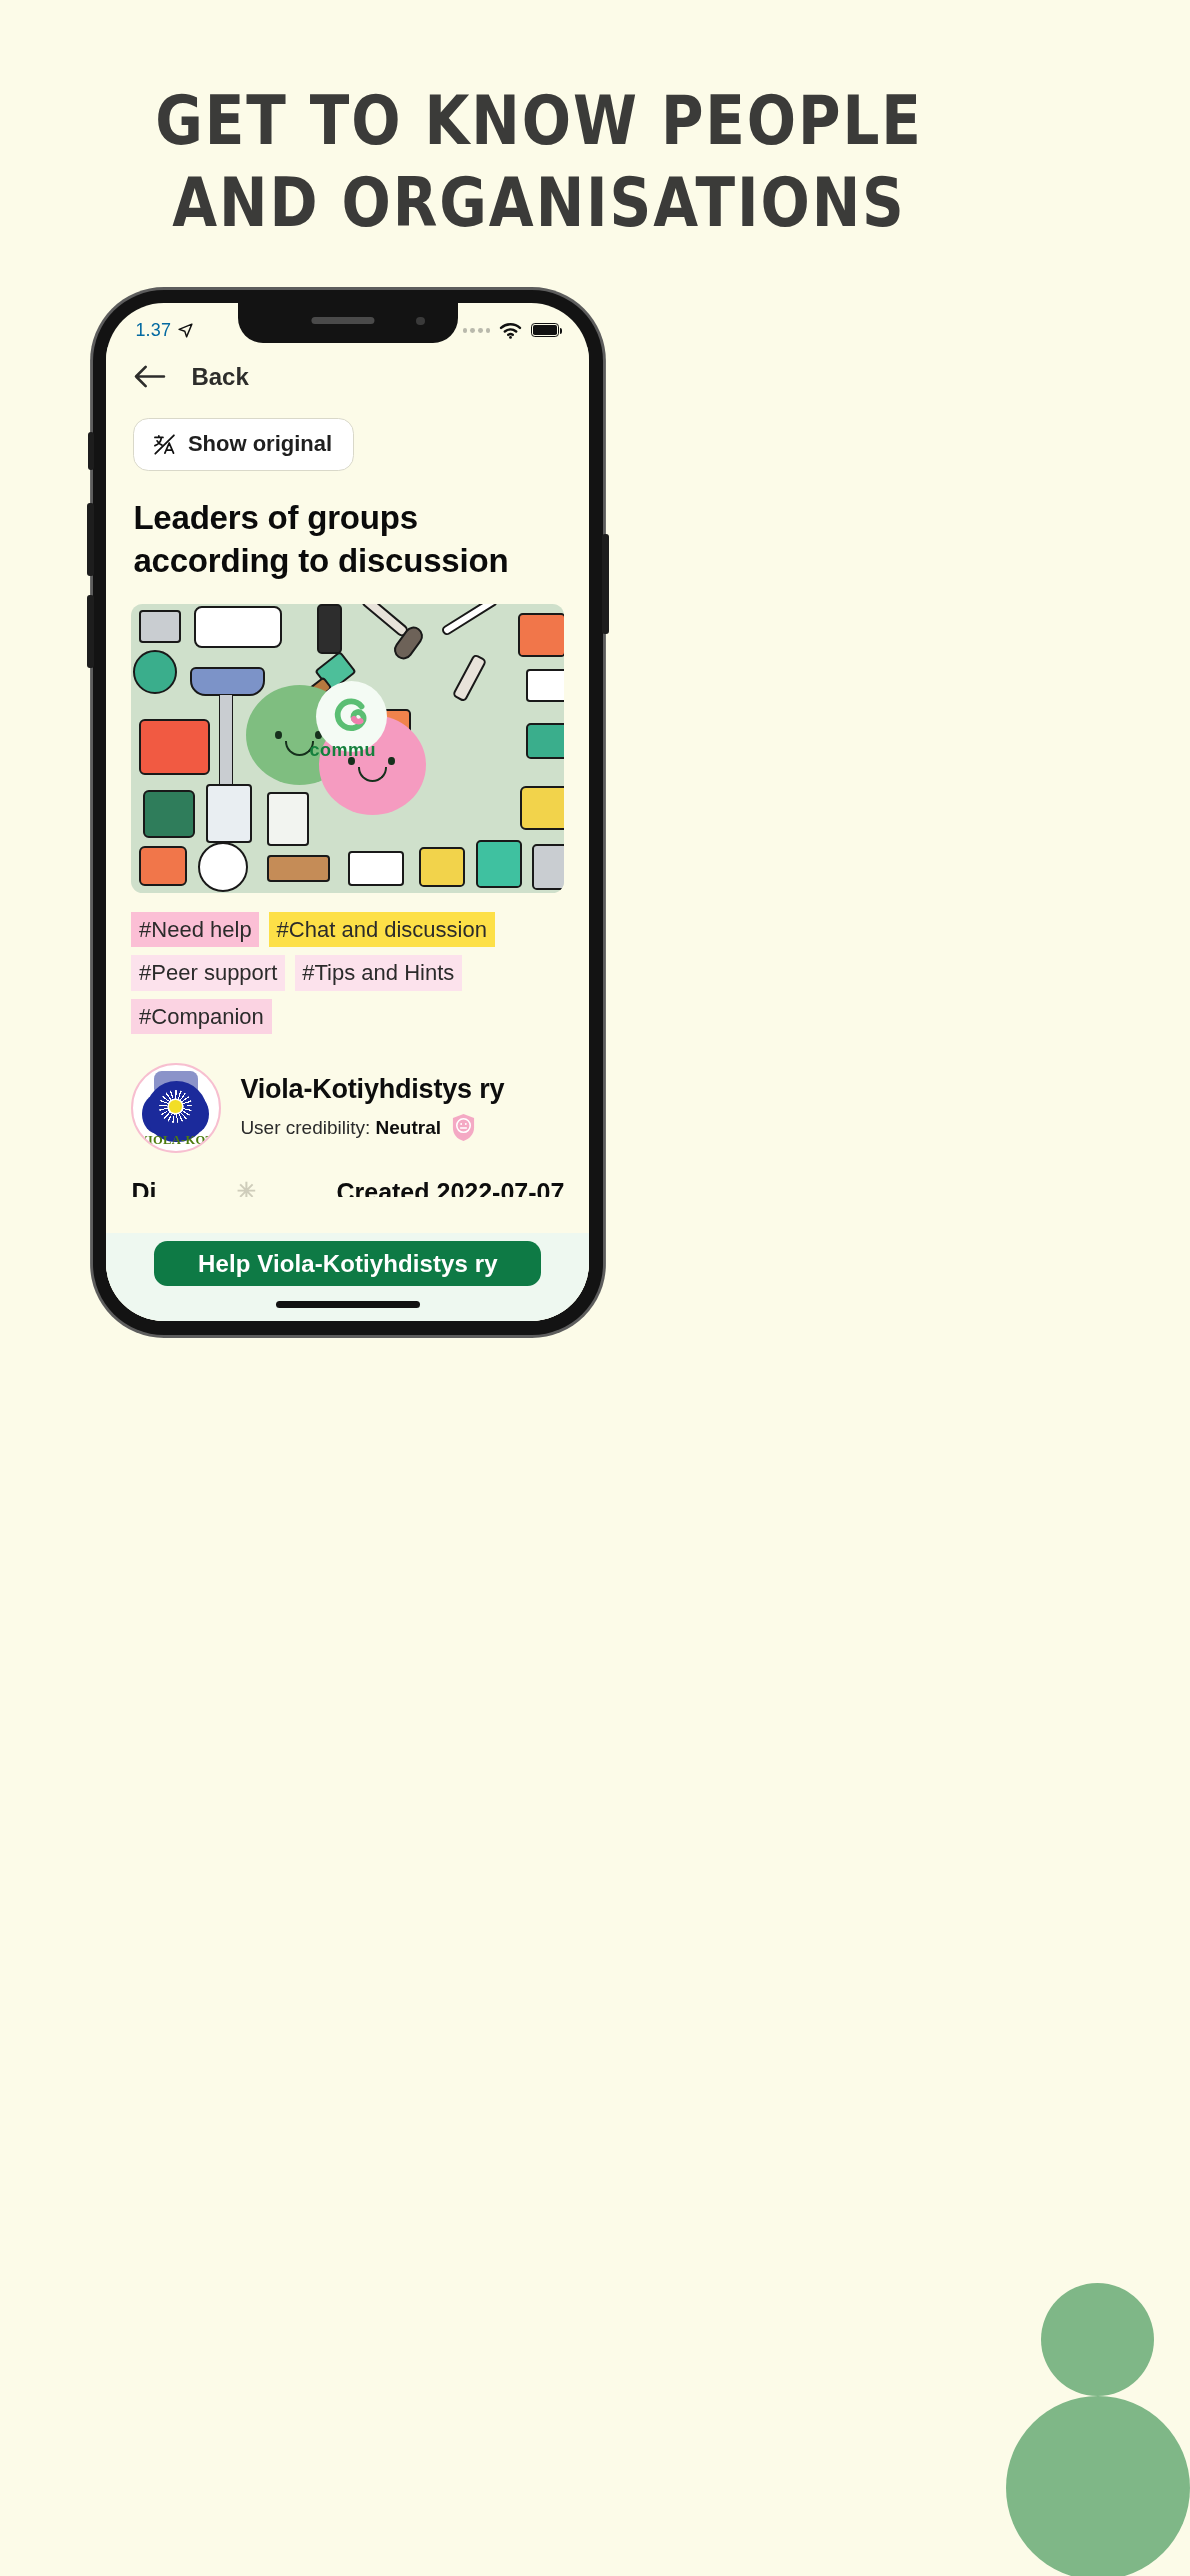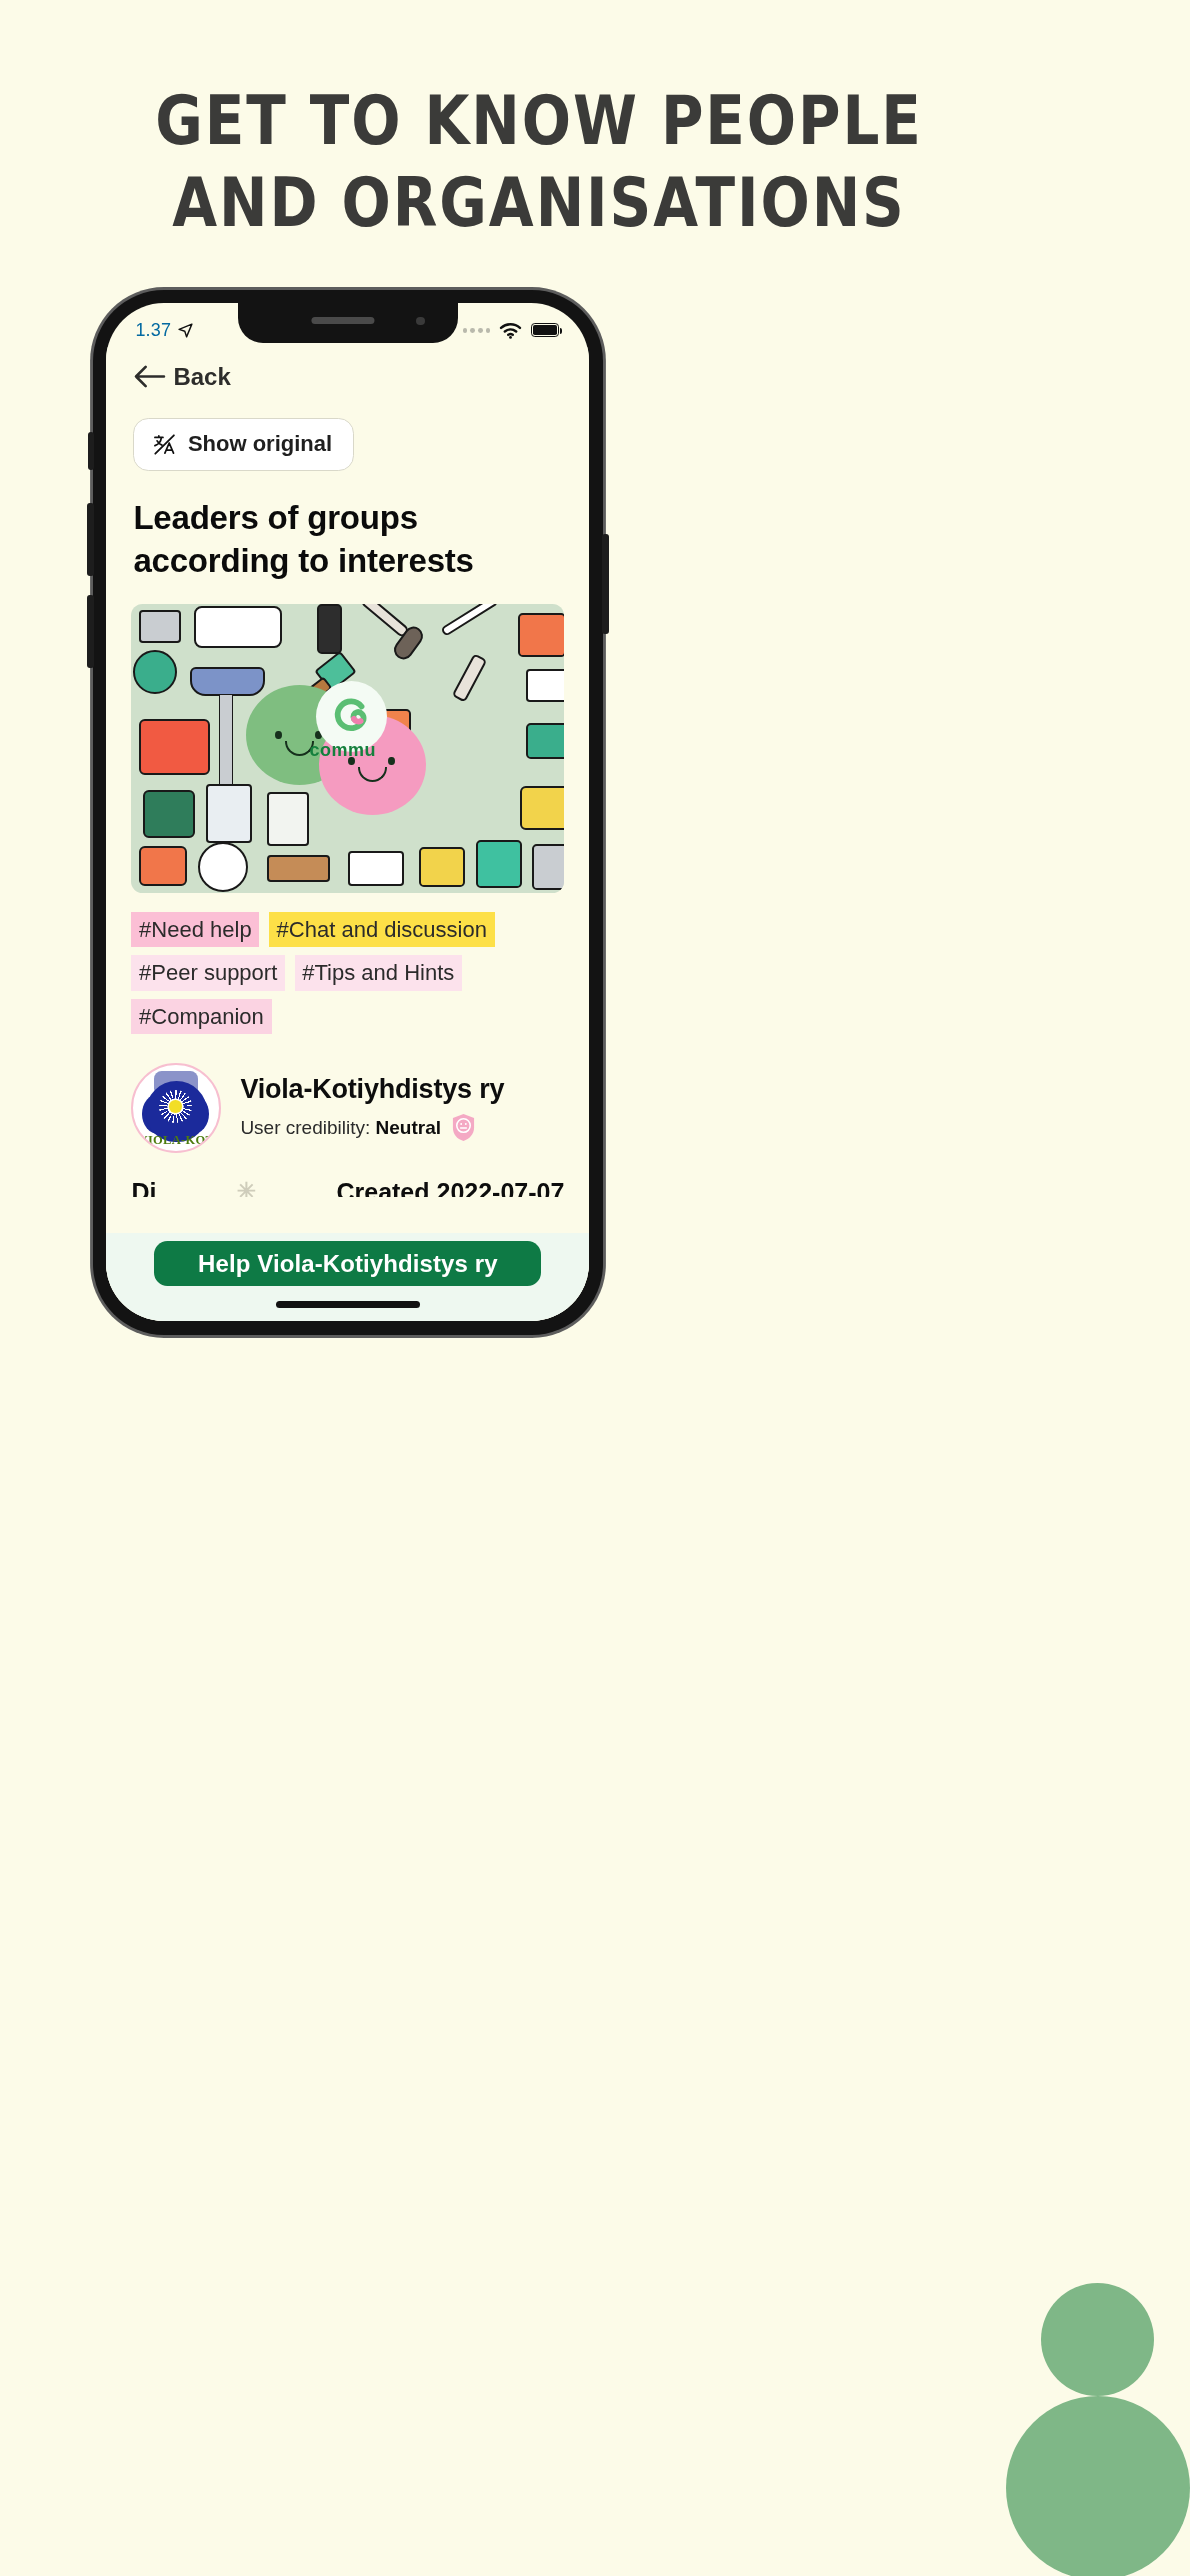--- a/index.html
+++ b/index.html
@@ -106,21 +106,21 @@
   }
 
   
   .screen {
     position: absolute; top: 44px; left: 0; right: 0; bottom: 0;
     background: #FCFBE8;
     overflow: hidden;
   }
 
   .nav-back {
-    display: flex; align-items: center; gap: 7px;
+    display: flex; align-items: center; gap: 25px;
     padding: 15.3px 0 0 27px;
   }
   .nav-back .label { font-size: 24px; font-weight: 600; color: #2d2d2b; }
 
   .show-original {
     margin: 27px 0 0 27px;
     display: inline-flex; align-items: center; gap: 11.5px;
     background: #FFFFFF;
     border: 1.4px solid #d9d8c9;
     border-radius: 15.3px;
@@ -324,21 +324,21 @@
 
       <div class="show-original">
         <svg width="23" height="23" viewBox="0 0 24 24">
           <path d="M2 4.6h8.4M6.1 4.6V3M8.8 4.6c-.5 4.3-3.3 7.4-6.8 8.6M4.3 8.2c1 2 2.8 3.6 5.1 4.4" fill="none" stroke="#111" stroke-width="1.8" stroke-linecap="round" stroke-linejoin="round"></path>
           <path d="M12.4 21 16.9 10.4 21.4 21M13.9 17.8h6" fill="none" stroke="#111" stroke-width="1.8" stroke-linecap="round" stroke-linejoin="round"></path>
           <path d="M2.4 21.6 21.8 2.4" fill="none" stroke="#111" stroke-width="1.9" stroke-linecap="round"></path>
         </svg>
         <span class="label">Show original</span>
       </div>
 
-      <div class="post-title">Leaders of groups according to interests</div>
+      <div class="post-title">Leaders of groups according to discussion</div>
 
       
       <div class="hero">
 
         <div class="doodle" style="left:7.7px;  top:5.8px;   width:42px; height:33px; background:#C9CDD1; border-radius:3.8px;"></div>
         <div class="doodle" style="left:63px; top:1.9px;   width:88px; height:42px; background:#fff; border-radius:7.7px;"></div>
         <div class="doodle" style="left:186px;top:0px;   width:25px; height:50px; background:#2d2d2d; border-radius:4.8px;"></div>
         <div class="doodle" style="left:226px;top:5.8px;   width:56px; height:11.5px; background:#E8E3DA; border-radius:5.8px; transform:rotate(40deg);"></div>
         <div class="doodle" style="left:307px;top:7.7px;   width:63px; height:9.6px; background:#fff; border-radius:4.8px; transform:rotate(-32deg);"></div>
         <div class="doodle" style="left:387px;top:9.6px;  width:48px; height:44px; background:#F1764A; border-radius:4.8px;"></div>

